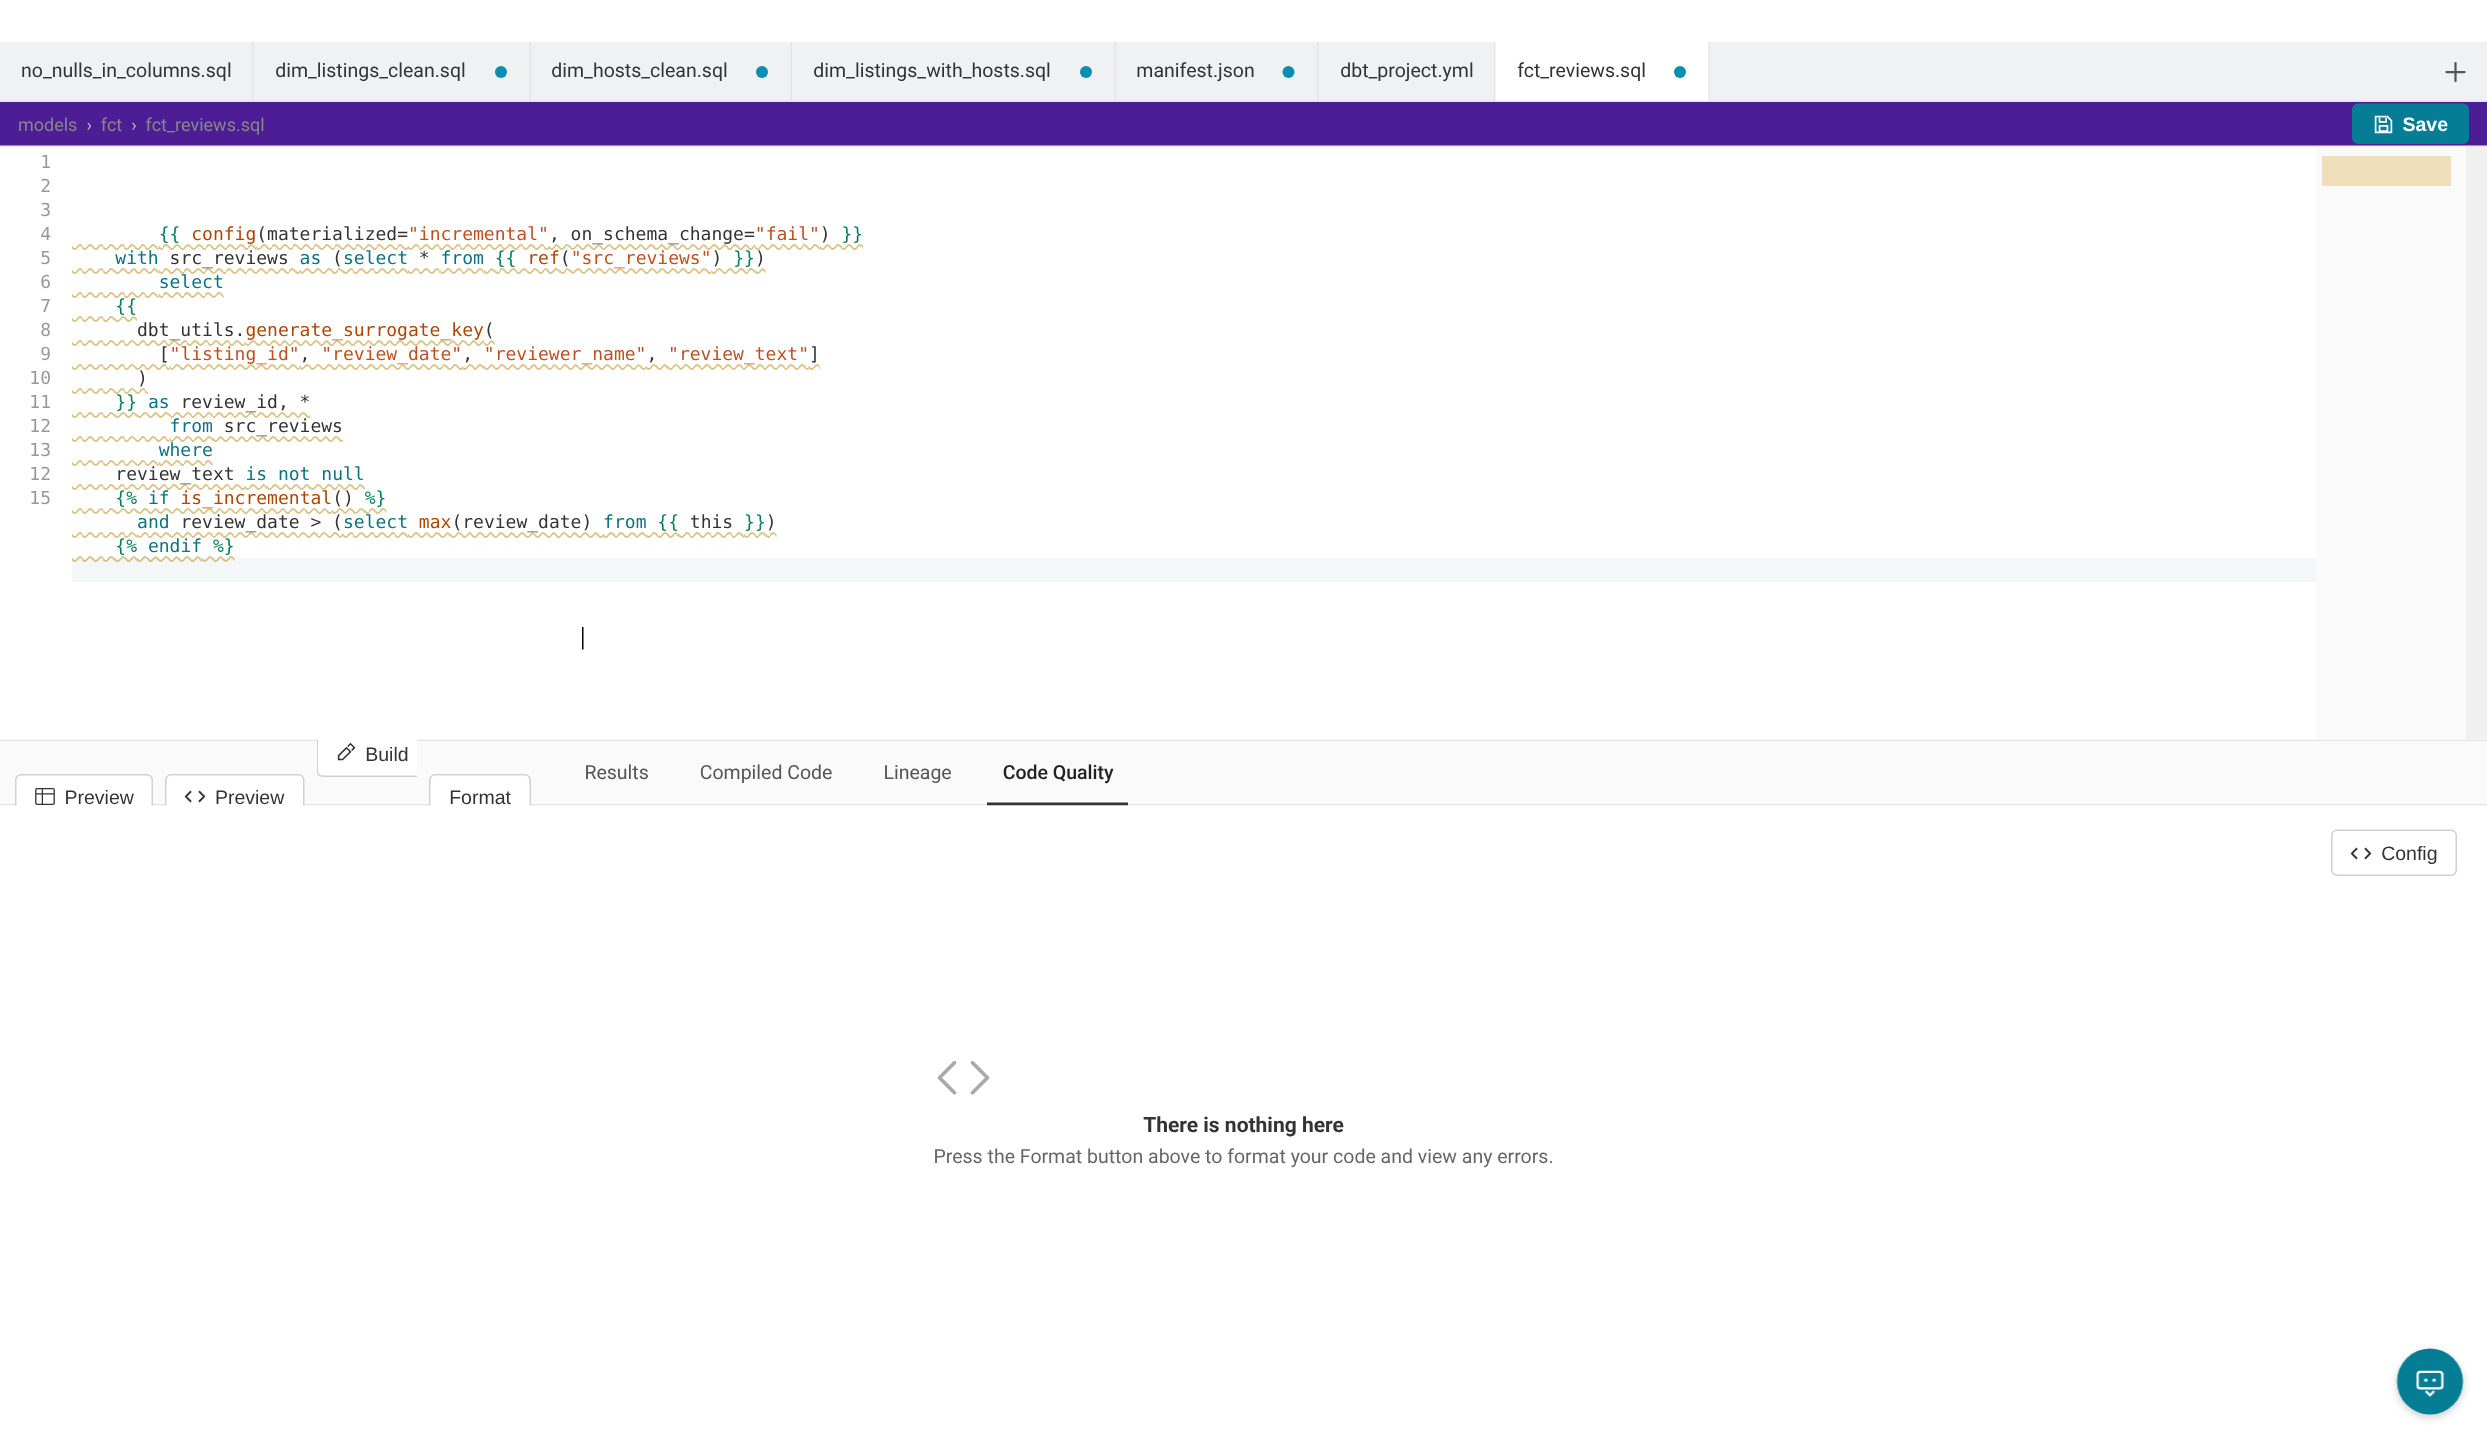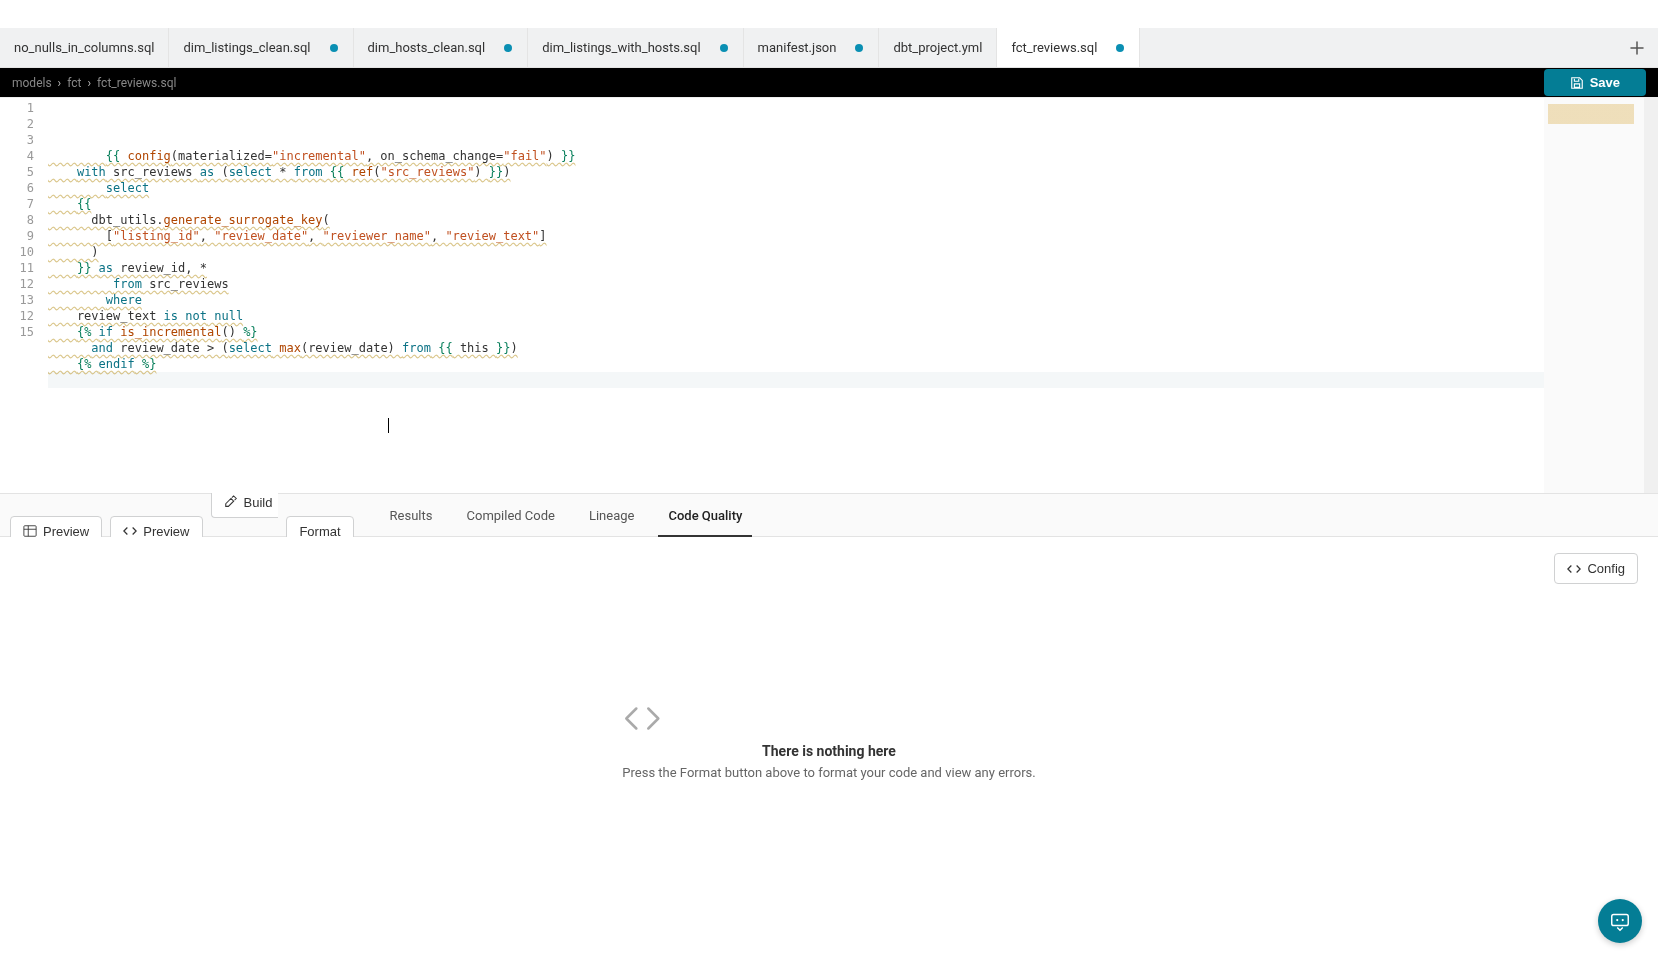--- a/index.html
+++ b/index.html
@@ -8,24 +8,24 @@
 
 .tabs-bar { display: flex; height: 40px; background: #f0f1f2; border-bottom: 1px solid #e4e4e4; align-items: stretch; margin-top: 28px; }
 .tab { display: flex; align-items: center; padding: 0 14px; border-right: 1px solid #e4e4e4; font-size: 13px; color: #333; cursor: pointer; position: relative; min-width: 0; }
 .tab.active { background: #fff; }
 .tab-label { white-space: nowrap; }
 .tab-close { margin-left: 18px; width: 10px; height: 10px; display: flex; align-items: center; justify-content: center; }
 .tab-dot { width: 8px; height: 8px; border-radius: 50%; background: #0a8fb3; }
 .tab-add { display: flex; align-items: center; justify-content: center; padding: 0 14px; font-size: 18px; color: #555; cursor: pointer; }
 
 
-.breadcrumb-row { display: flex; align-items: center; height: 30px; padding: 0 12px; background: #000000; border-bottom: 1px solid #eee; justify-content: space-between; }
+.breadcrumb-row { display: flex; align-items: center; height: 30px; padding: 0 12px; background: #4c1d95; border-bottom: 1px solid #eee; justify-content: space-between; }
 .breadcrumb { display: flex; align-items: center; font-size: 12px; color: #888; gap: 6px; }
 .breadcrumb .sep { color: #bbb; }
-.save-btn { display: flex; align-items: center; gap: 6px; background: #047d95; color: #fff; border: none; border-radius: 4px; padding: 6px 26px; font-size: 13px; font-weight: 600; cursor: pointer; }
+.save-btn { display: flex; align-items: center; gap: 6px; background: #047d95; color: #fff; border: none; border-radius: 4px; padding: 6px 14px; font-size: 13px; font-weight: 600; cursor: pointer; }
 
 
 .editor-wrap { display: flex; height: 395px; position: relative; background: #fff; }
 .gutter { width: 48px; background: #fff; text-align: right; padding-top: 2px; color: #999; font-family: "Menlo","Consolas",monospace; font-size: 12px; user-select: none; }
 .gutter .ln { height: 16px; line-height: 16px; padding-right: 14px; }
 .code { flex: 1; padding-top: 2px; font-family: "Menlo","Consolas",monospace; font-size: 12px; line-height: 16px; white-space: pre; position: relative; }
 .code .line { height: 16px; text-decoration: underline wavy rgba(194,160,60,0.6); text-decoration-skip-ink: none; text-underline-offset: 2px; }
 .code .line.noerr { text-decoration: none; }
 .code .current { background: #f4f7f8; }
 .tok-kw { color: #0b7285; }

